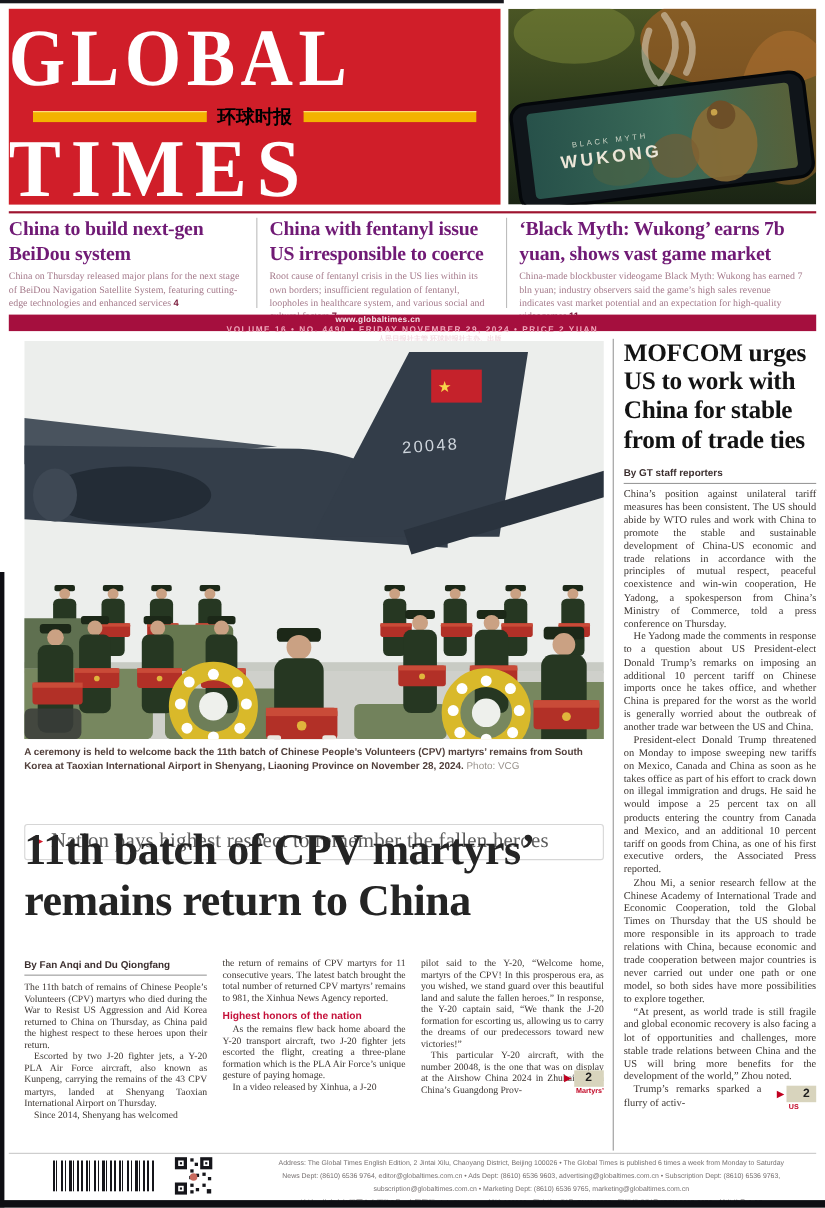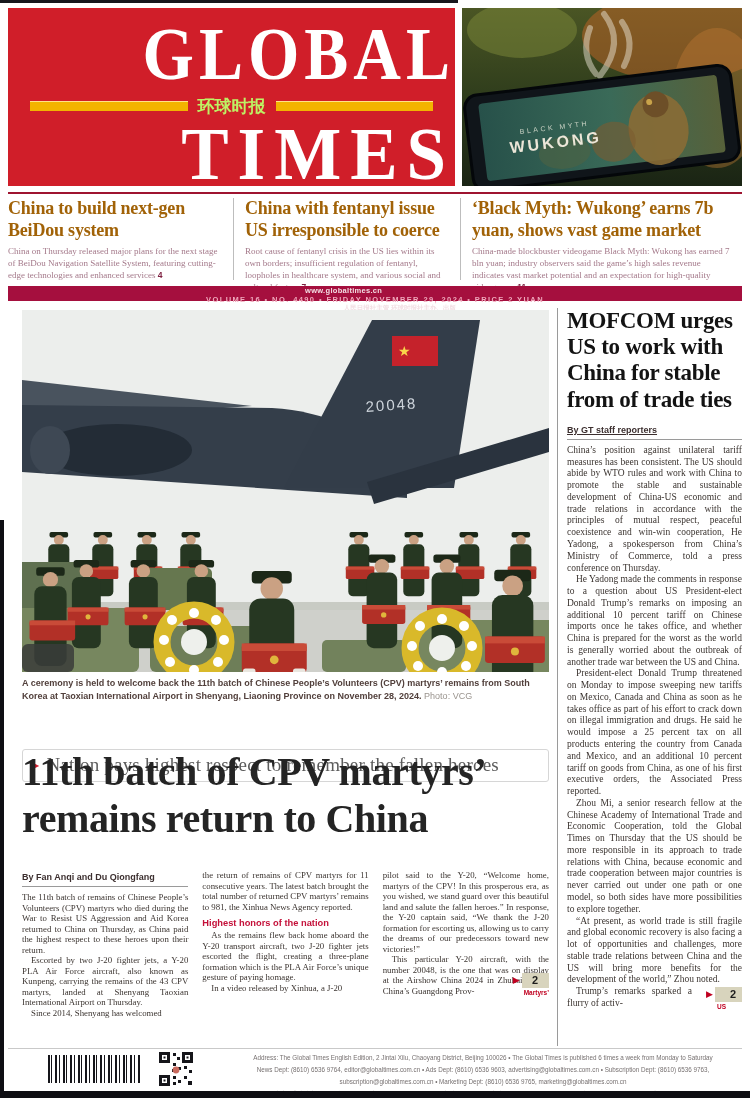--- a/index.html
+++ b/index.html
@@ -4,38 +4,38 @@
 <style>
   html,body{margin:0;padding:0;background:#14141a;}
   .page{position:relative;width:750px;height:1098px;background:#ffffff;overflow:hidden;
         font-family:"Liberation Serif",serif;-webkit-font-smoothing:antialiased;}
   .edge-top{position:absolute;left:0;top:0;width:458px;height:3px;background:#17171d;}
   .edge-bottom{position:absolute;left:0;bottom:0;width:750px;height:7px;background:#0e0e13;}
   .edge-left{position:absolute;left:0;top:520px;width:4px;height:578px;background:#0e0e13;}
 
   
   .masthead-red{position:absolute;left:8px;top:8px;width:447px;height:178px;background:#d01e29;
-                text-align:right;color:#fff;overflow:hidden;}
+                text-align:left;color:#fff;overflow:hidden;}
   .mh-global{font-size:66px;font-weight:bold;letter-spacing:5px;line-height:1;margin-top:9px;
              transform:scaleY(1.12);transform-origin:top center;}
   .mh-midrow{display:flex;align-items:center;margin:14px 22px 0 22px;height:18px;}
   .gold-bar{height:9px;flex:1;background:#f3b300;border-top:1px solid #ffe18a;}
-  .cn-logo{font-size:17px;font-weight:bold;padding:0 10px;white-space:nowrap;color:#bef264;}
+  .cn-logo{font-size:17px;font-weight:bold;padding:0 10px;white-space:nowrap;color:#000000;}
   .mh-times{font-size:71px;font-weight:bold;letter-spacing:9px;line-height:1;margin-top:2px;
             transform:scaleY(1.05);transform-origin:top center;}
   .wukong-img{position:absolute;left:462px;top:8px;width:280px;height:178px;}
 
   .masthead-rule{position:absolute;left:8px;top:192px;width:734px;height:2px;background:#9e1430;}
 
   
   .teasers{position:absolute;left:8px;top:198px;width:734px;height:82px;display:flex;}
   .teaser{padding-right:11px;}
   .teaser+.teaser{border-left:1px solid #bdbdbd;padding-left:11px;}
   .t1{width:214px;} .t2{width:204px;} .t3{width:268px;flex:1;}
-  .teaser h3{margin:0 0 5px 0;font-size:18px;line-height:1.2;color:#a16207;font-weight:bold;
+  .teaser h3{margin:0 0 5px 0;font-size:18px;line-height:1.2;color:#701a75;font-weight:bold;
              letter-spacing:-0.2px;}
   .teaser h3 span{display:block;white-space:nowrap;}
   .teaser p{margin:0;font-size:9px;line-height:1.32;color:#a4798a;text-align:left;}
   .pgnum{font-weight:bold;color:#7e2040;font-family:"Liberation Sans",sans-serif;font-size:8.5px;}
 
   
   .info-bar{position:absolute;left:8px;top:286px;width:734px;height:15px;background:#a50f3e;
             display:flex;align-items:center;font-family:"Liberation Sans",sans-serif;
             font-size:7.5px;font-weight:bold;flex-direction:column;}
   .ib-left{color:#f3dfe4;padding-left:10px;letter-spacing:0.3px;width:150px;}
@@ -76,21 +76,21 @@
               font-size:11px;color:#1d1d1d;}
   .jump .jlabel{display:block;font-family:"Liberation Sans",sans-serif;font-weight:bold;
                 font-size:6.5px;color:#c00020;margin-left:11px;margin-top:1px;}
 
   
   .main-divider{position:absolute;left:557px;top:308px;width:1px;height:738px;background:#9a9a9a;}
   .right-col{position:absolute;left:567px;top:308px;width:175px;}
   .right-col h1{margin:0 0 12px 0;font-size:23px;line-height:1.14;color:#131313;font-weight:bold;
                 letter-spacing:-0.3px;font-family:Liberation Serif, serif;}
   .right-col h1 span{display:block;white-space:nowrap;}
-  .right-col .byline{margin-top:4px;text-decoration:underline;}
+  .right-col .byline{margin-top:4px;}
   .right-col p{font-size:9.5px;line-height:1.24;}
 
   
   .footer{position:absolute;left:8px;top:1048px;width:734px;height:43px;border-top:1px solid #c9c9c9;}
   .barcode{position:absolute;left:40px;top:6px;width:92px;height:28px;
            background:repeating-linear-gradient(90deg,#15151a 0 2px,#fff 2px 3px,#15151a 3px 4px,
              #fff 4px 7px,#15151a 7px 9px,#fff 9px 11px,#15151a 11px 12px,#fff 12px 15px);}
   .qr{position:absolute;left:150px;top:2px;width:36px;height:36px;}
   .foot-text{position:absolute;left:215px;top:3px;width:520px;text-align:center;
              font-family:"Liberation Sans",sans-serif;font-size:6.3px;color:#767070;line-height:1.9;}

